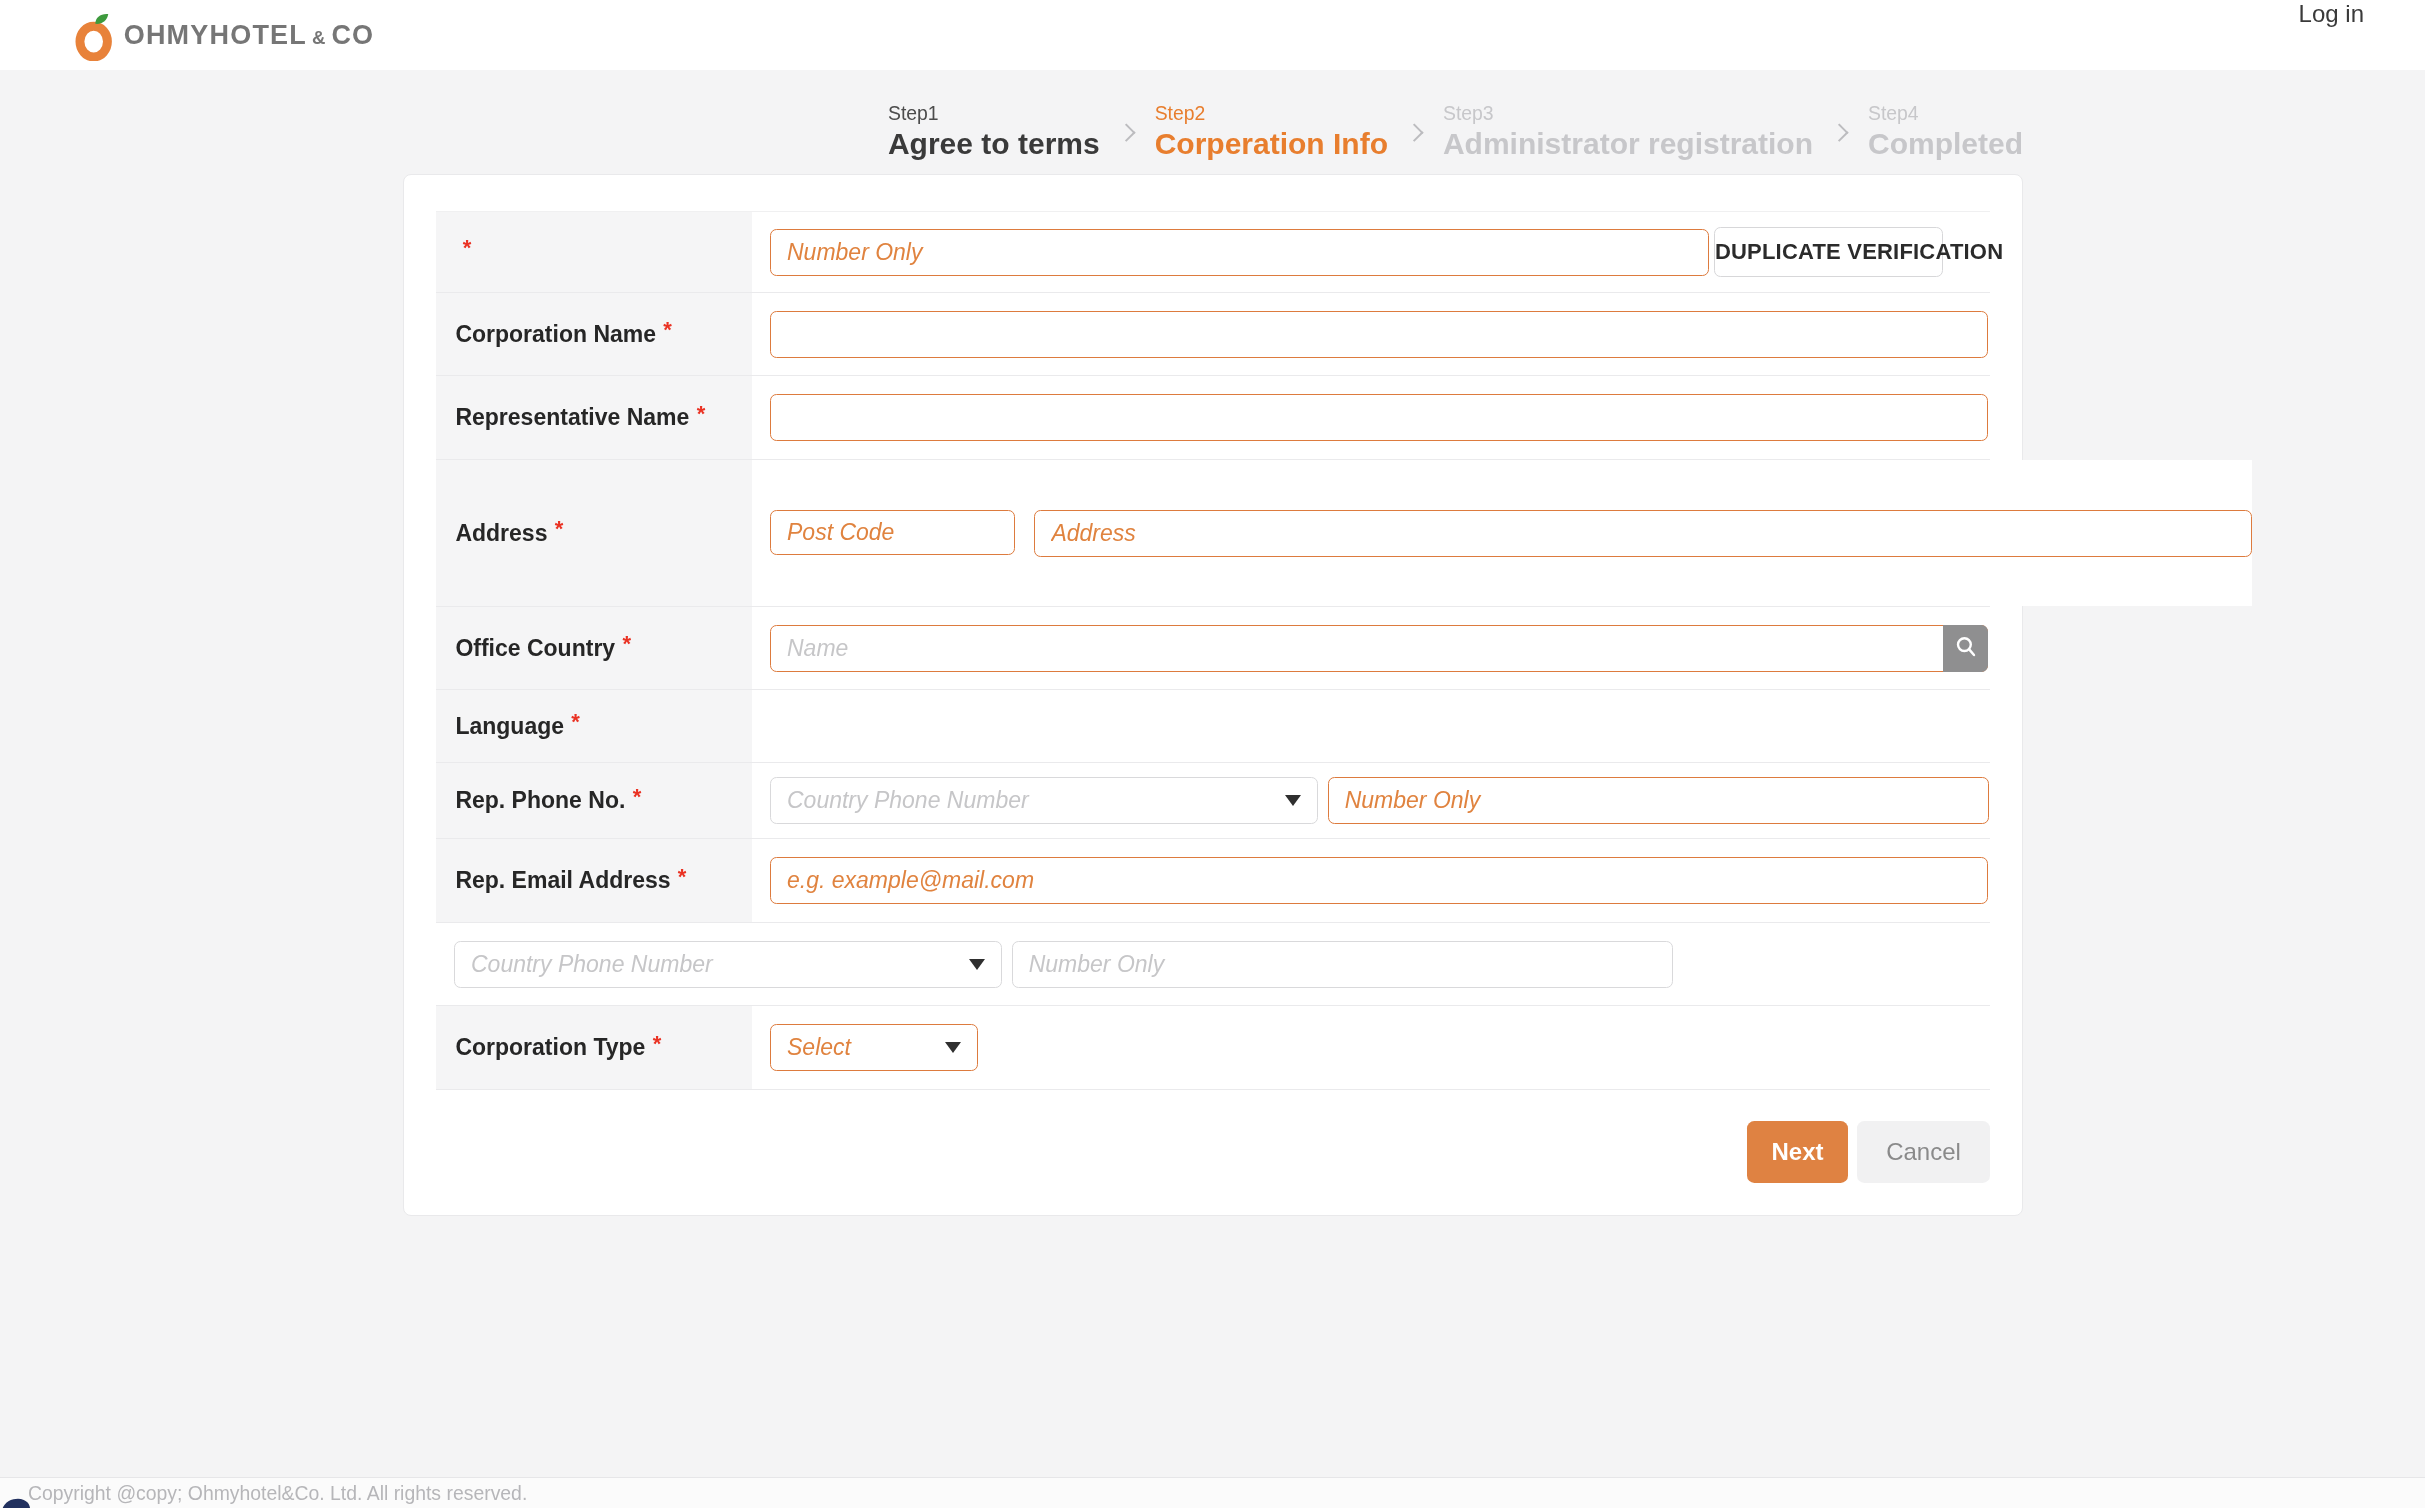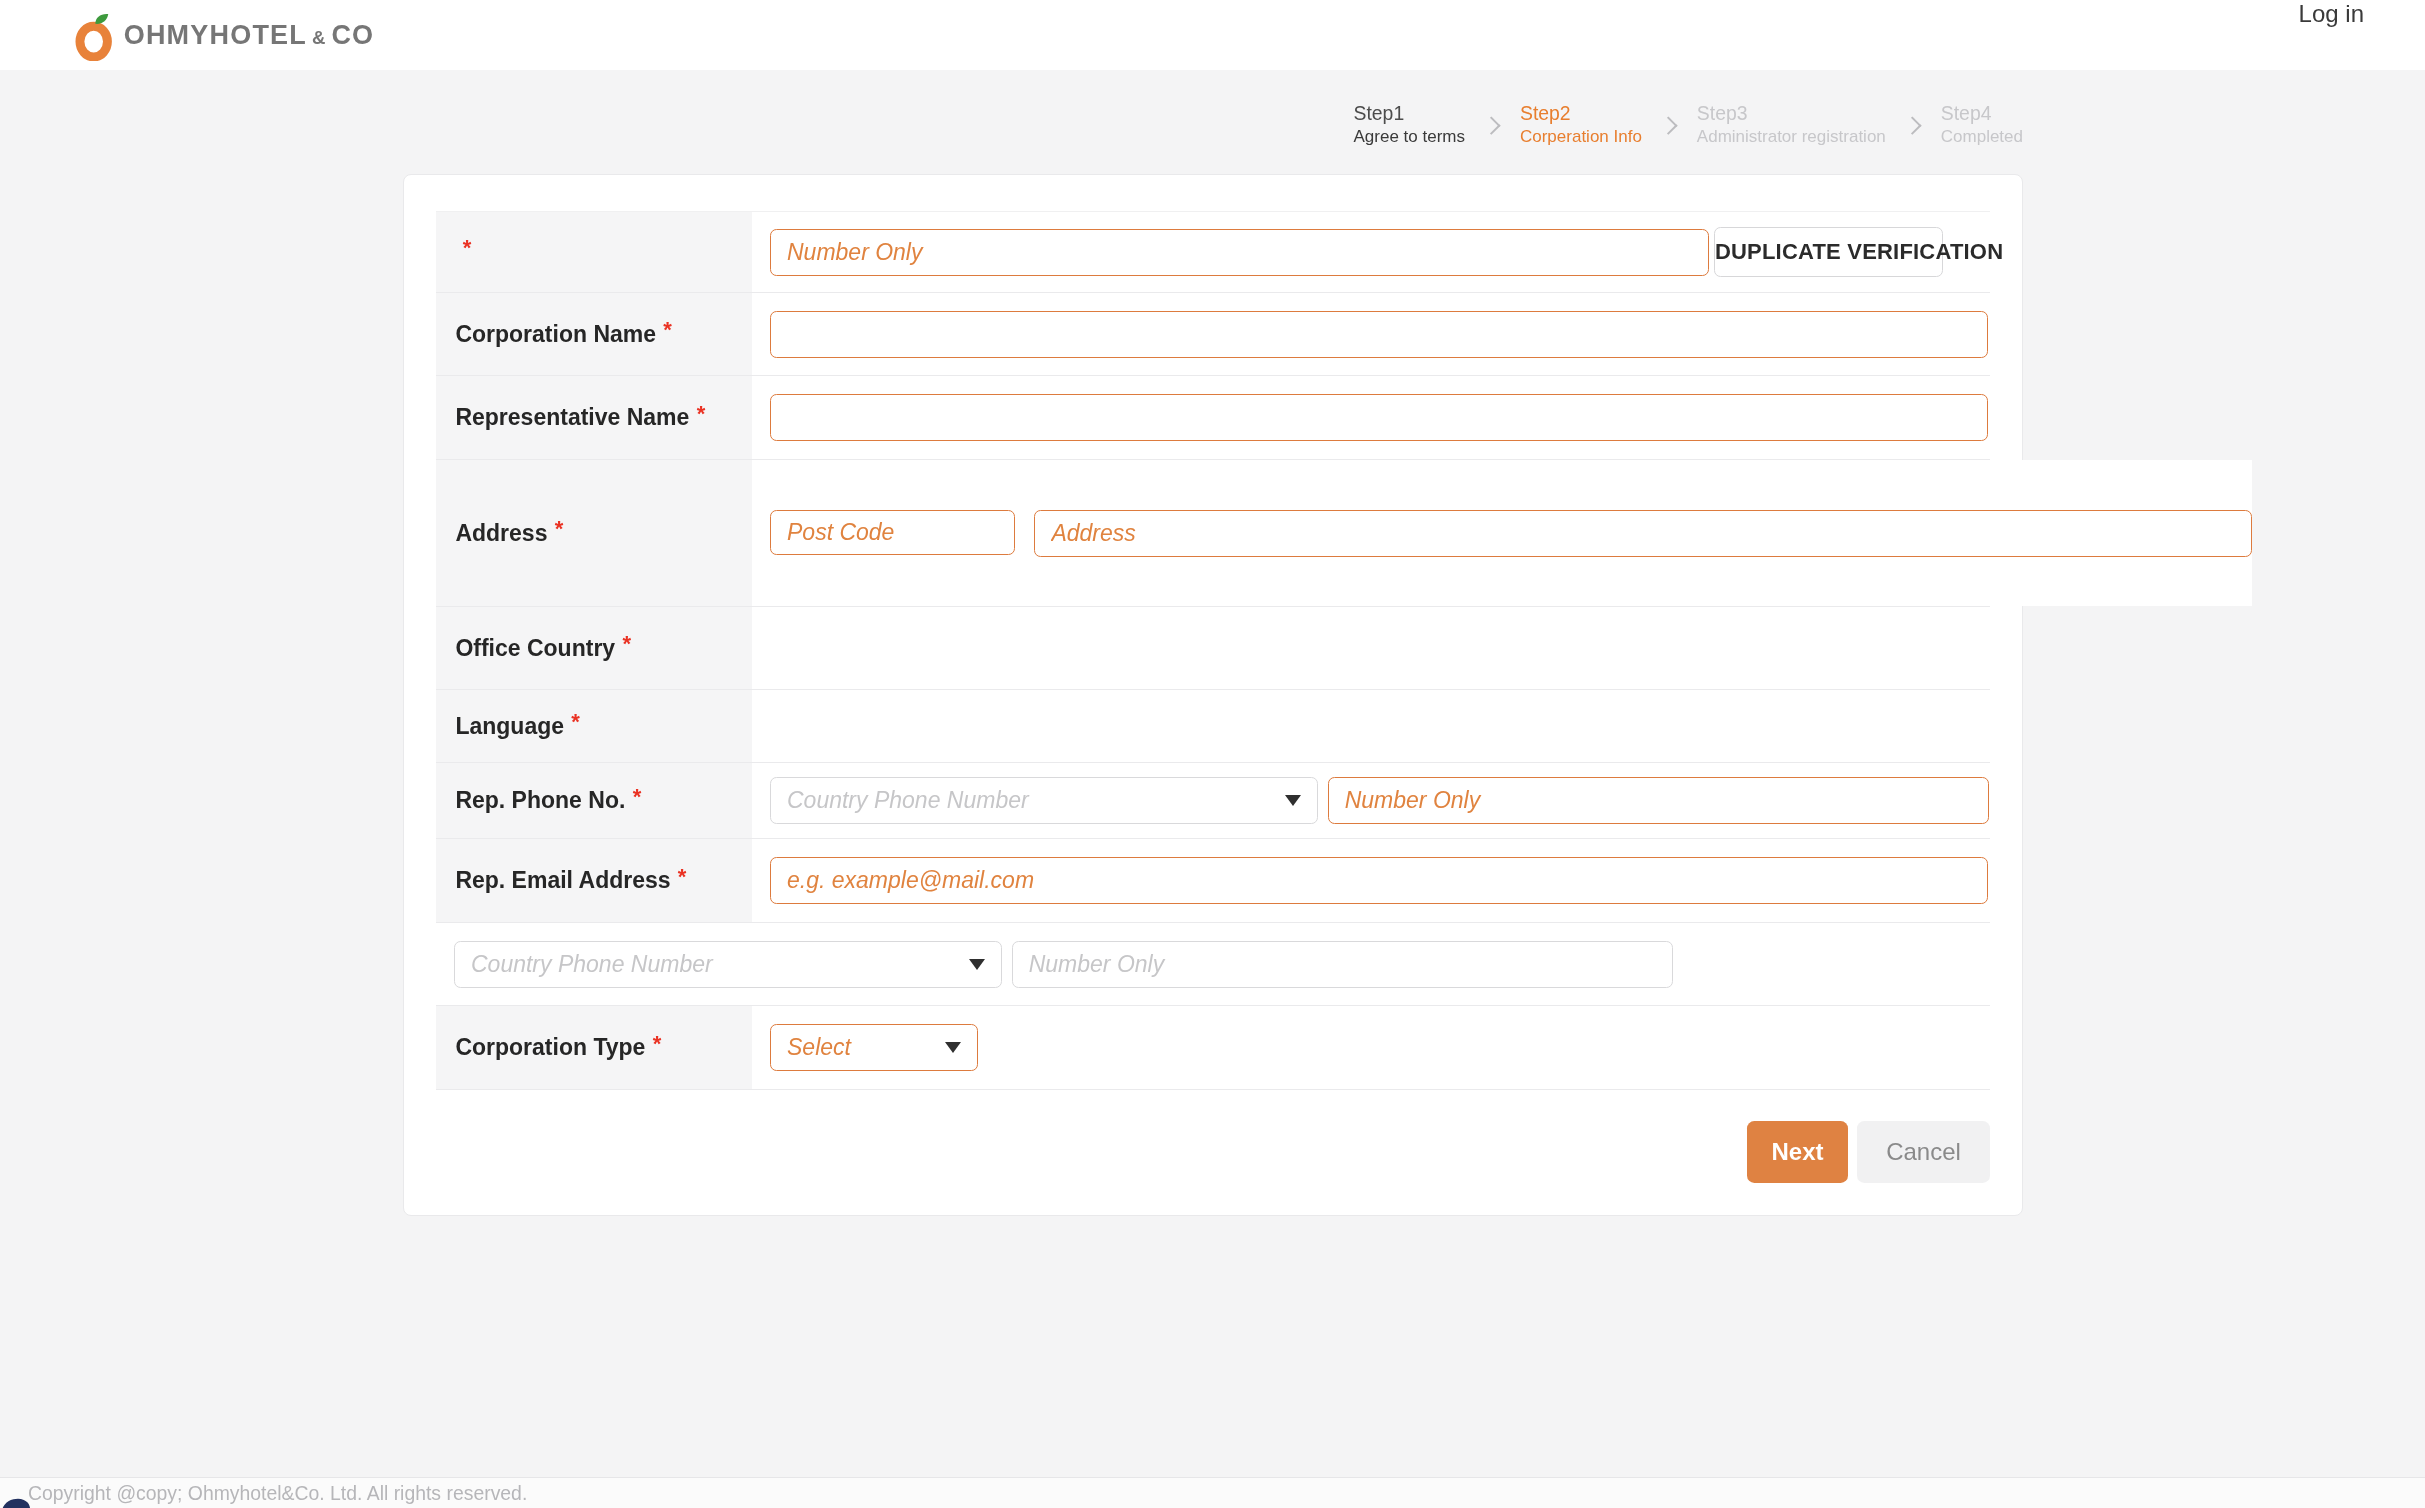--- a/index.html
+++ b/index.html
@@ -23,21 +23,21 @@
   .logo-amp { font-size:18.6px; margin:0 4.9px; }
   .login { font-size:24px; color:#3a3a3a; cursor:pointer; }
 
   
   .stepper {
     position:absolute; top:102px; right:403px;
     display:flex; align-items:center; gap:19.4px;
   }
   .step { display:flex; flex-direction:column; gap:2.4px; }
   .step-num { font-size:19.4px; }
-  .step-label { font-size:17px; font-weight:400; white-space:nowrap; }
+  .step-label { font-size:30px; font-weight:700; white-space:nowrap; }
   .step.done .step-num { color:#4c4c4c; }
   .step.done .step-label { color:#3a3a3a; }
   .step.active .step-num, .step.active .step-label { color:#e87e2e; }
   .step.upcoming .step-num, .step.upcoming .step-label { color:#c7c7ca; }
   .chev {
     width:13px; height:13px; flex-shrink:0;
     border-top:2.4px solid #bcbcbf; border-right:2.4px solid #bcbcbf;
     transform:rotate(45deg) translateY(1.6px);
     margin:0 1.6px;
   }
@@ -219,20 +219,33 @@
           <input class="inp b-orange ph-orange w-full" placeholder="Address" style="">
         </div>
       </div>
     </div>
 
     <div class="row h102">
       <div class="row-label">
         <span class="lbl">Office Country</span>
         <span class="req">*</span>
       </div>
+      <div class="row-content">
+        <div class="country-wrap">
+          <input class="inp b-orange ph-gray" placeholder="Name" style="">
+          <button class="search-btn">
+            <span>
+              <svg width="24" height="24" viewBox="0 0 30 30">
+                <circle cx="13" cy="12" r="8" fill="none" stroke="#ffffff" stroke-width="3"></circle>
+                <line x1="19" y1="18" x2="25" y2="25" stroke="#ffffff" stroke-width="3" stroke-linecap="round"></line>
+              </svg>
+            </span>
+          </button>
+        </div>
+      </div>
     </div>
 
     <div class="row h90">
       <div class="row-label">
         <span class="lbl">Language</span>
         <span class="req">*</span>
       </div>
       <div class="row-content"></div>
     </div>
 

